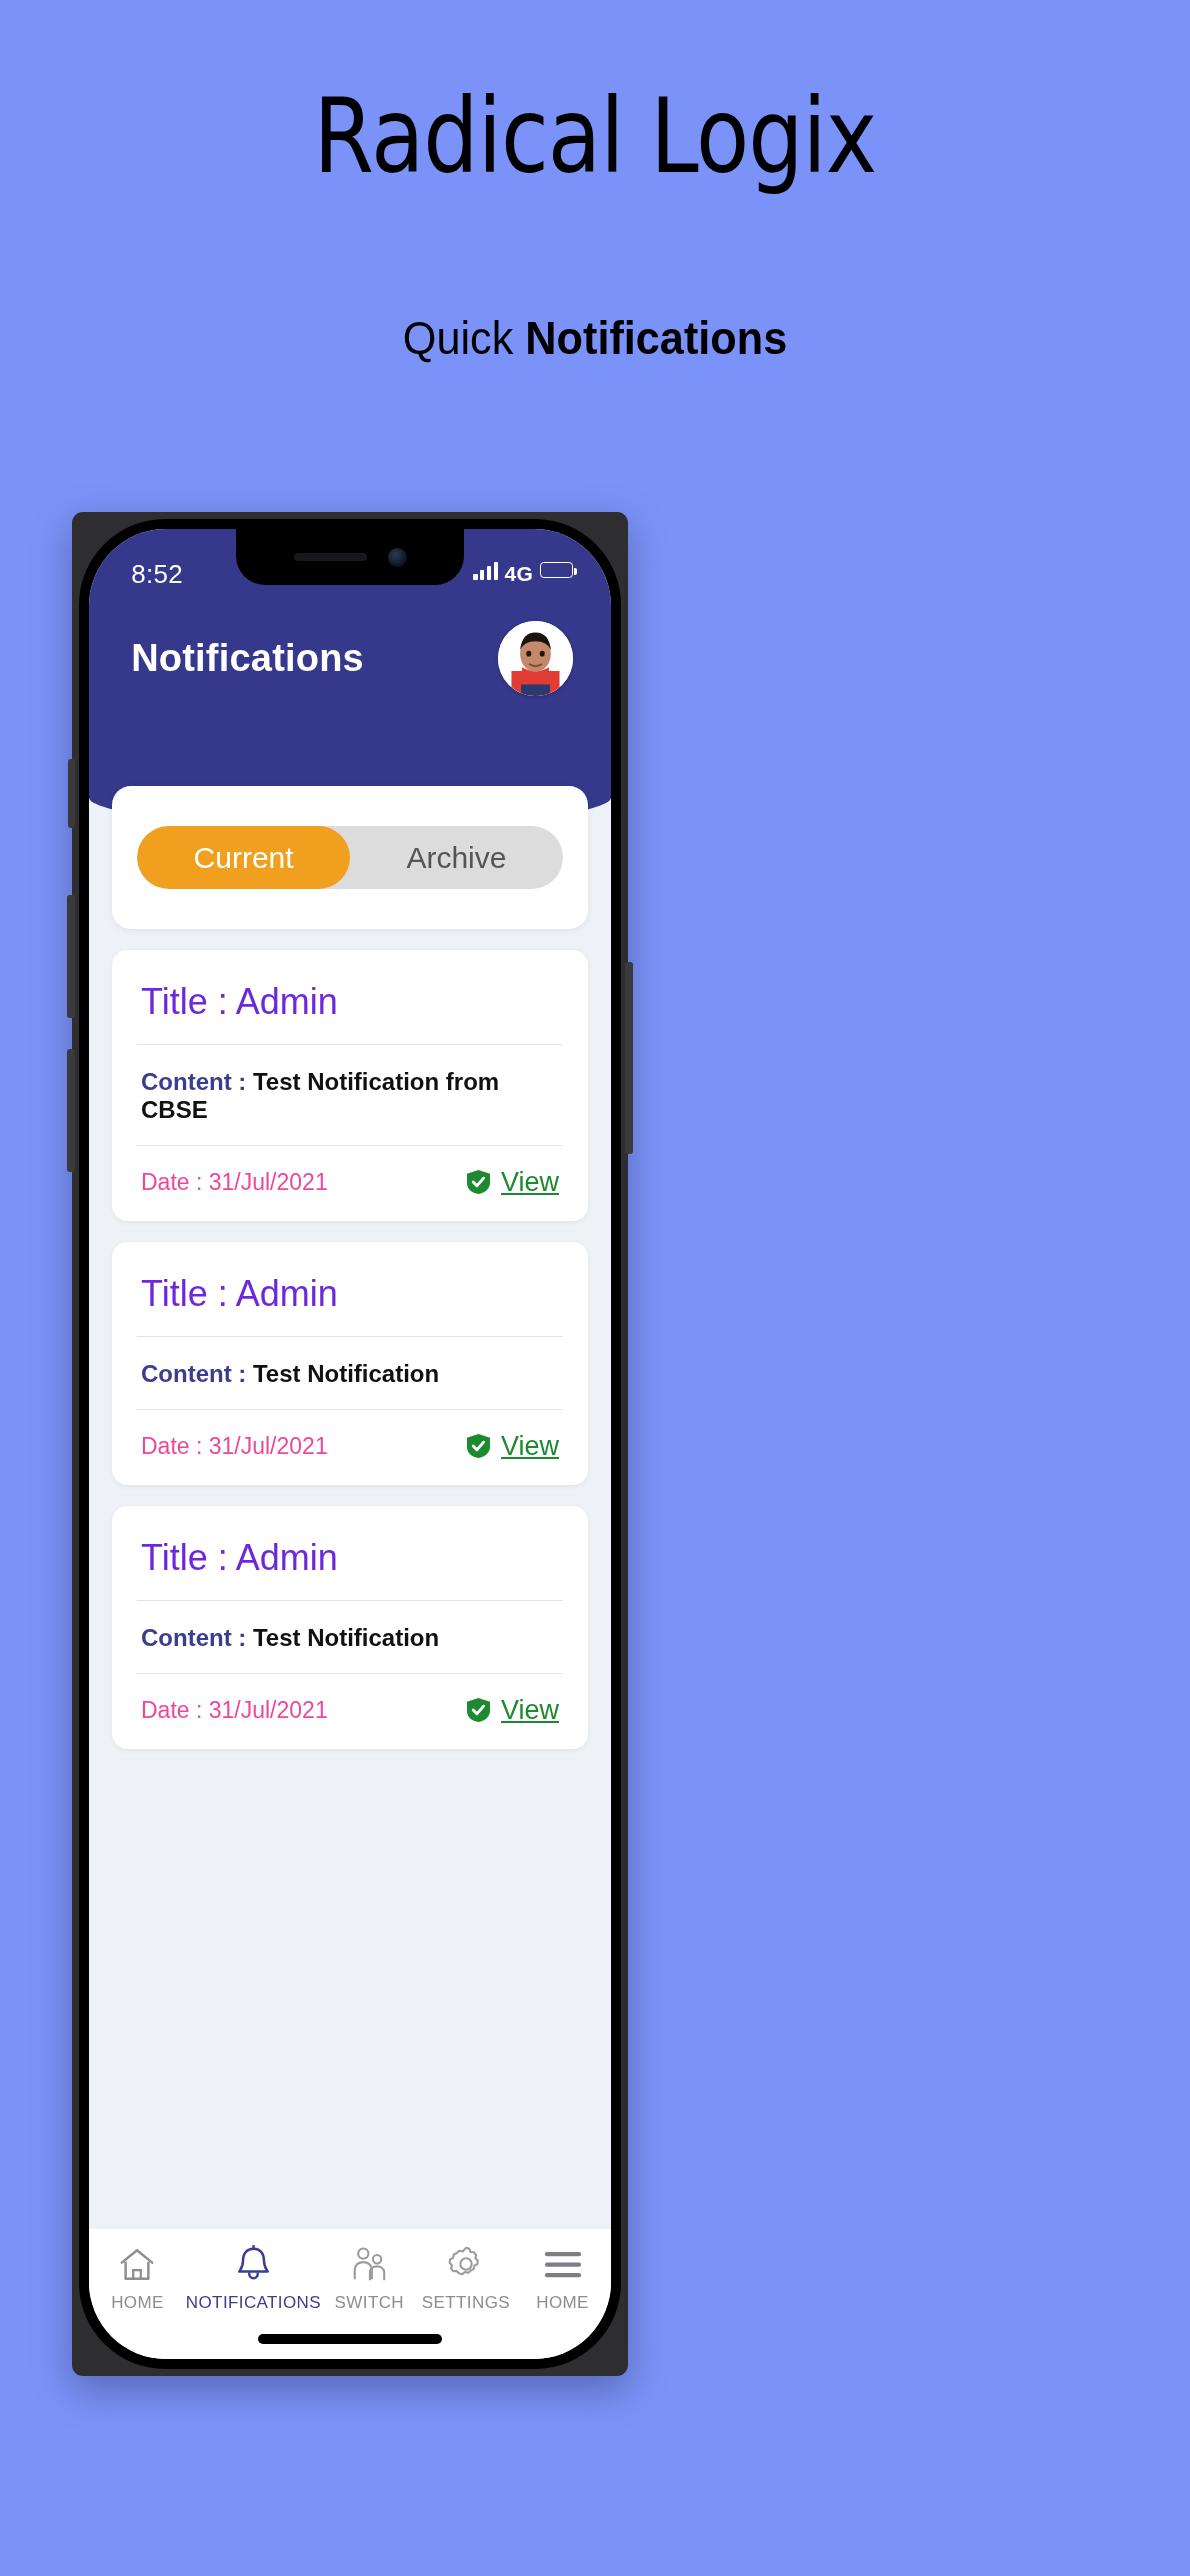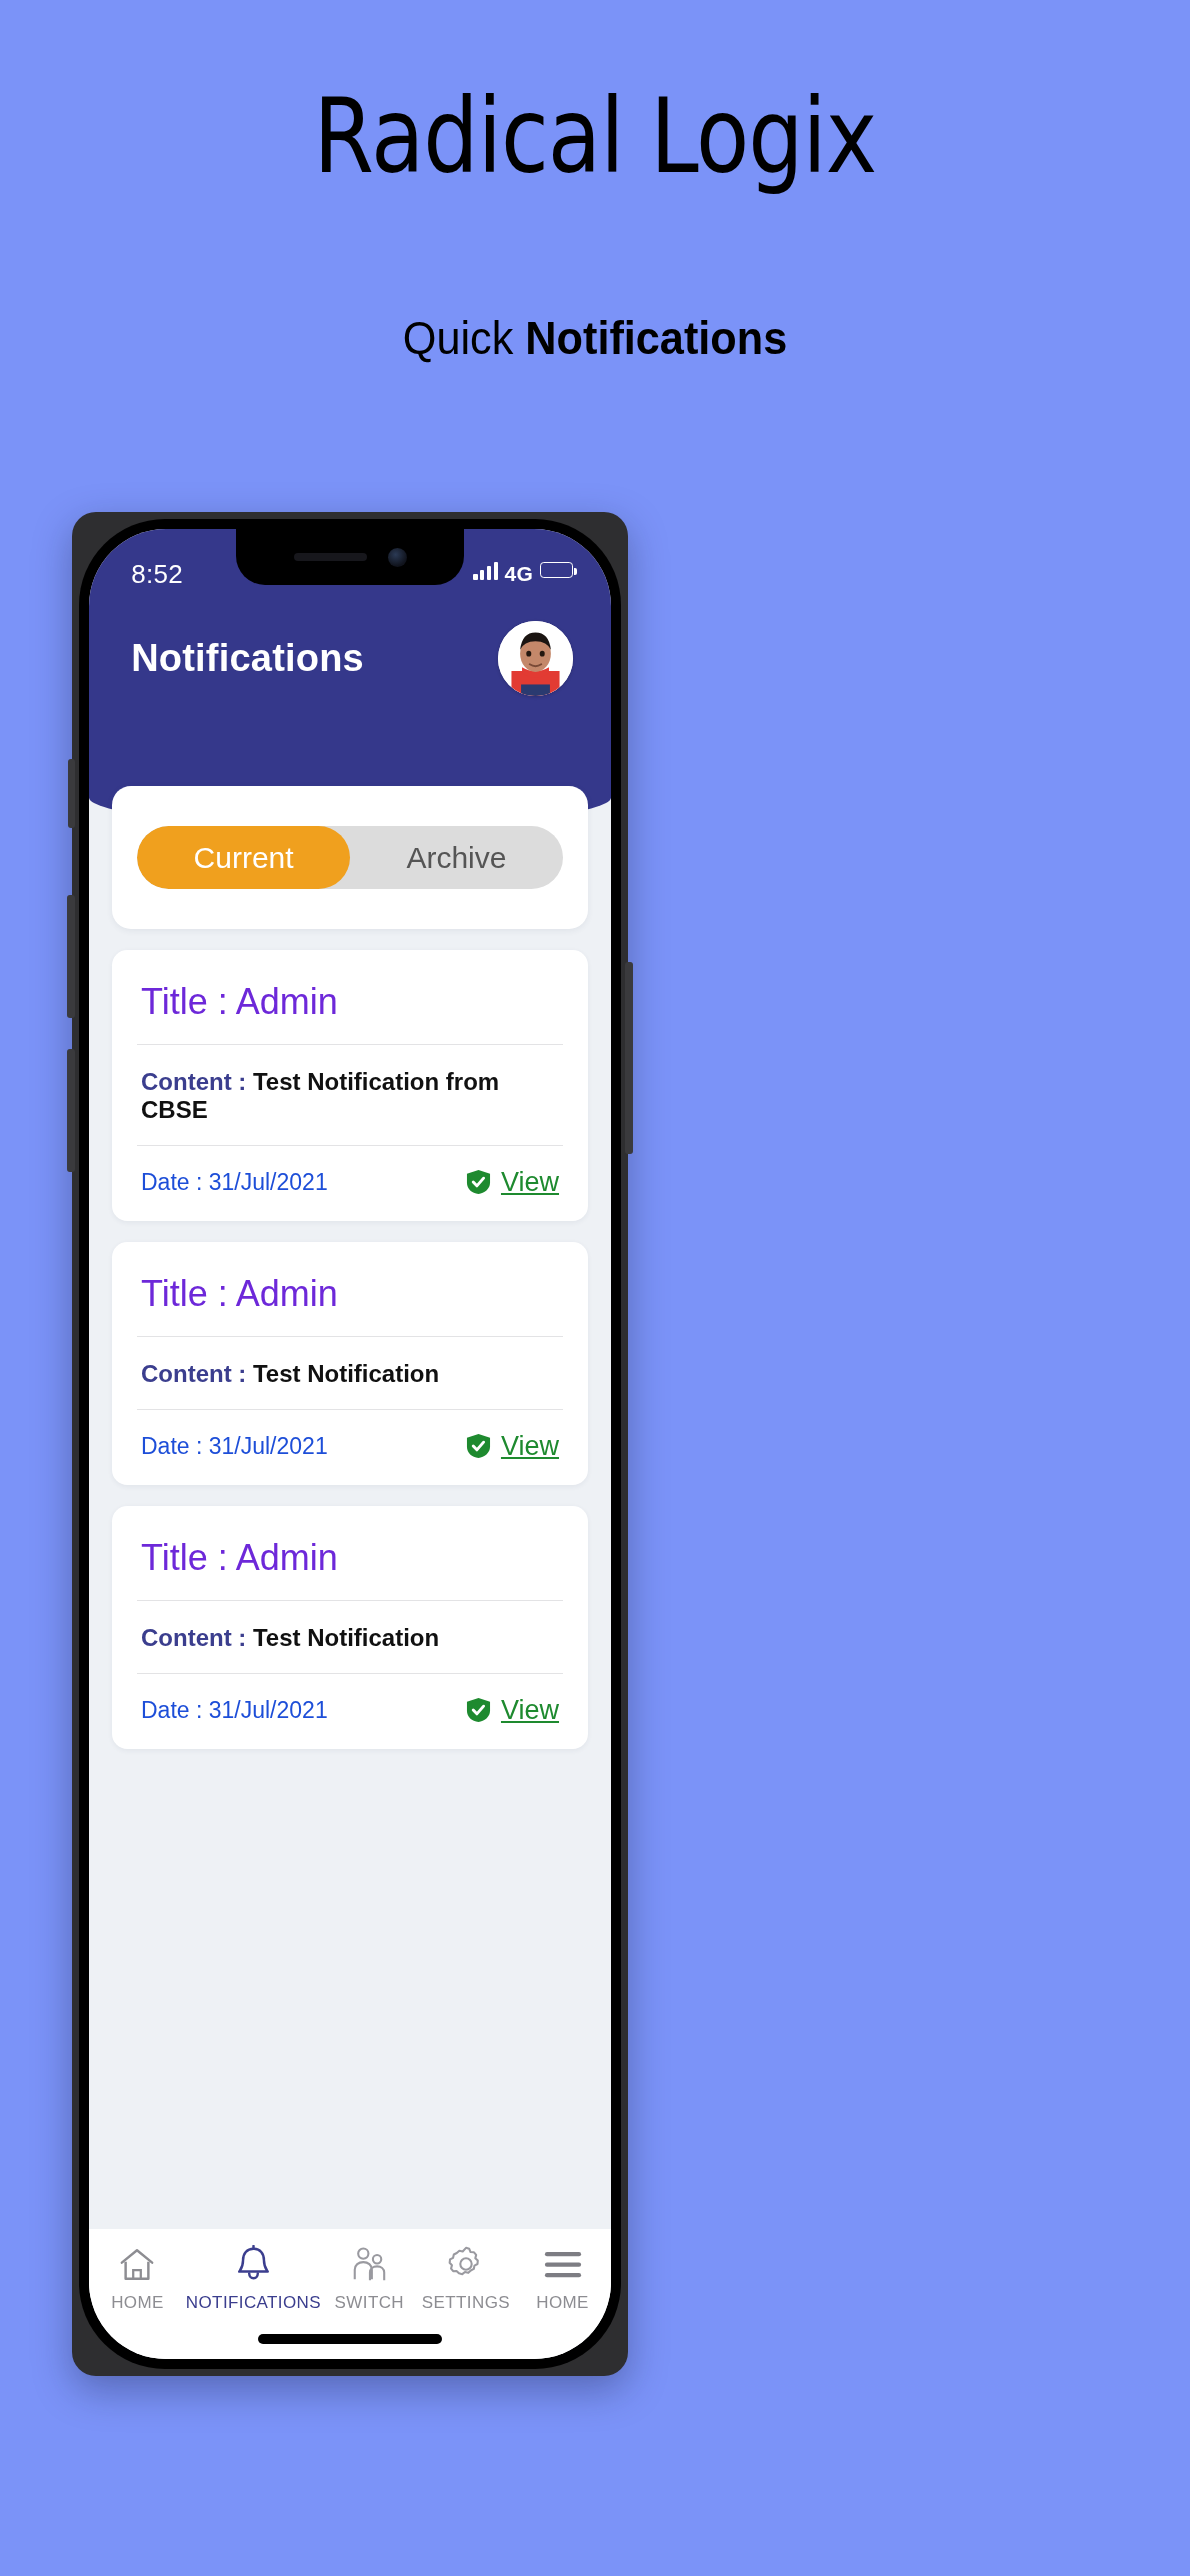--- a/index.html
+++ b/index.html
@@ -26,21 +26,21 @@
     line-height:1; white-space:nowrap;
     transform:scaleX(0.92);
   }
   .promo-sub .strong{ font-weight:bold; }
 
   
   .phone{
     position:absolute; left:72px; top:512px;
     width:556px; height:1864px;
     background:#2e2e30;
-    border-radius:24px;
+    border-radius:11px;
     box-shadow:0 13.4px 38px rgba(20,25,60,.35);
     padding:6.7px;
   }
   .phone-inner{
     position:relative; width:100%; height:100%;
     background:#000; border-radius:86px; padding:10.5px;
   }
   .screen{
     position:relative; width:100%; height:100%;
     background:#eef1f5; border-radius:77px; overflow:hidden;
@@ -140,21 +140,21 @@
   }
   .note-content{
     font-size:24px; color:#111; font-weight:bold;
     padding:23px 3.8px 21px; border-bottom:1.4px solid #e3e3e5;
   }
   .note-content .lbl{ color:#3b3e8e; }
   .note-foot{
     display:flex; align-items:center; justify-content:space-between;
     padding:21px 3.8px 9.6px;
   }
-  .note-date{ font-size:23px; color:#1d4ed8; }
+  .note-date{ font-size:23px; color:#ec4899; }
   .view-link{
     display:flex; align-items:center; gap:10px;
     color:#1E8A2F; font-size:27px;
   }
   .view-link .txt{ text-decoration:underline; }
   .shield{ width:25px; height:26px; display:block; }
 
   
   .bottom-nav{
     position:absolute; left:0; right:0; bottom:0; height:130px;

